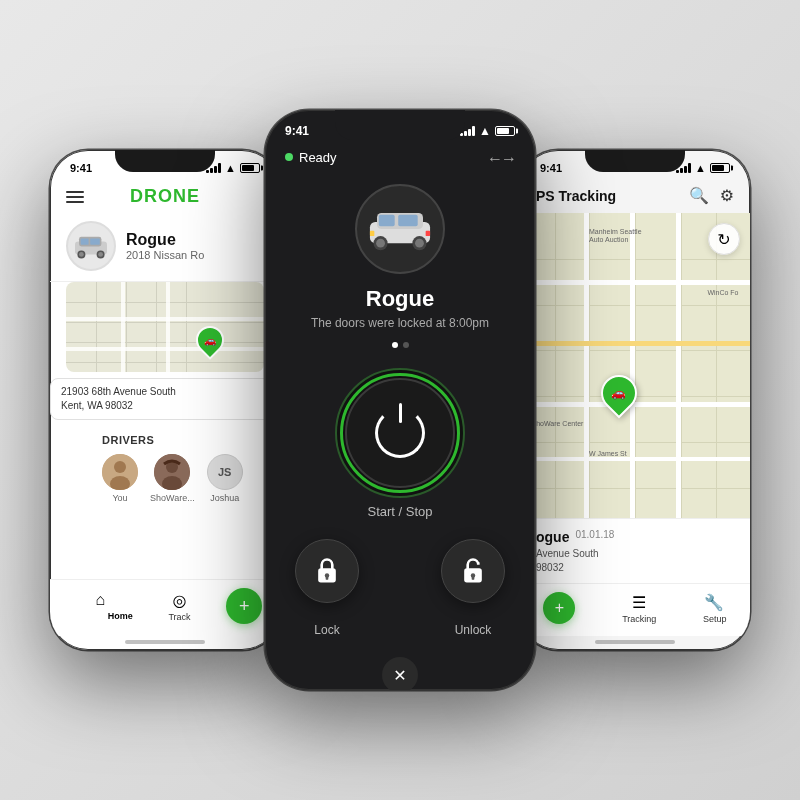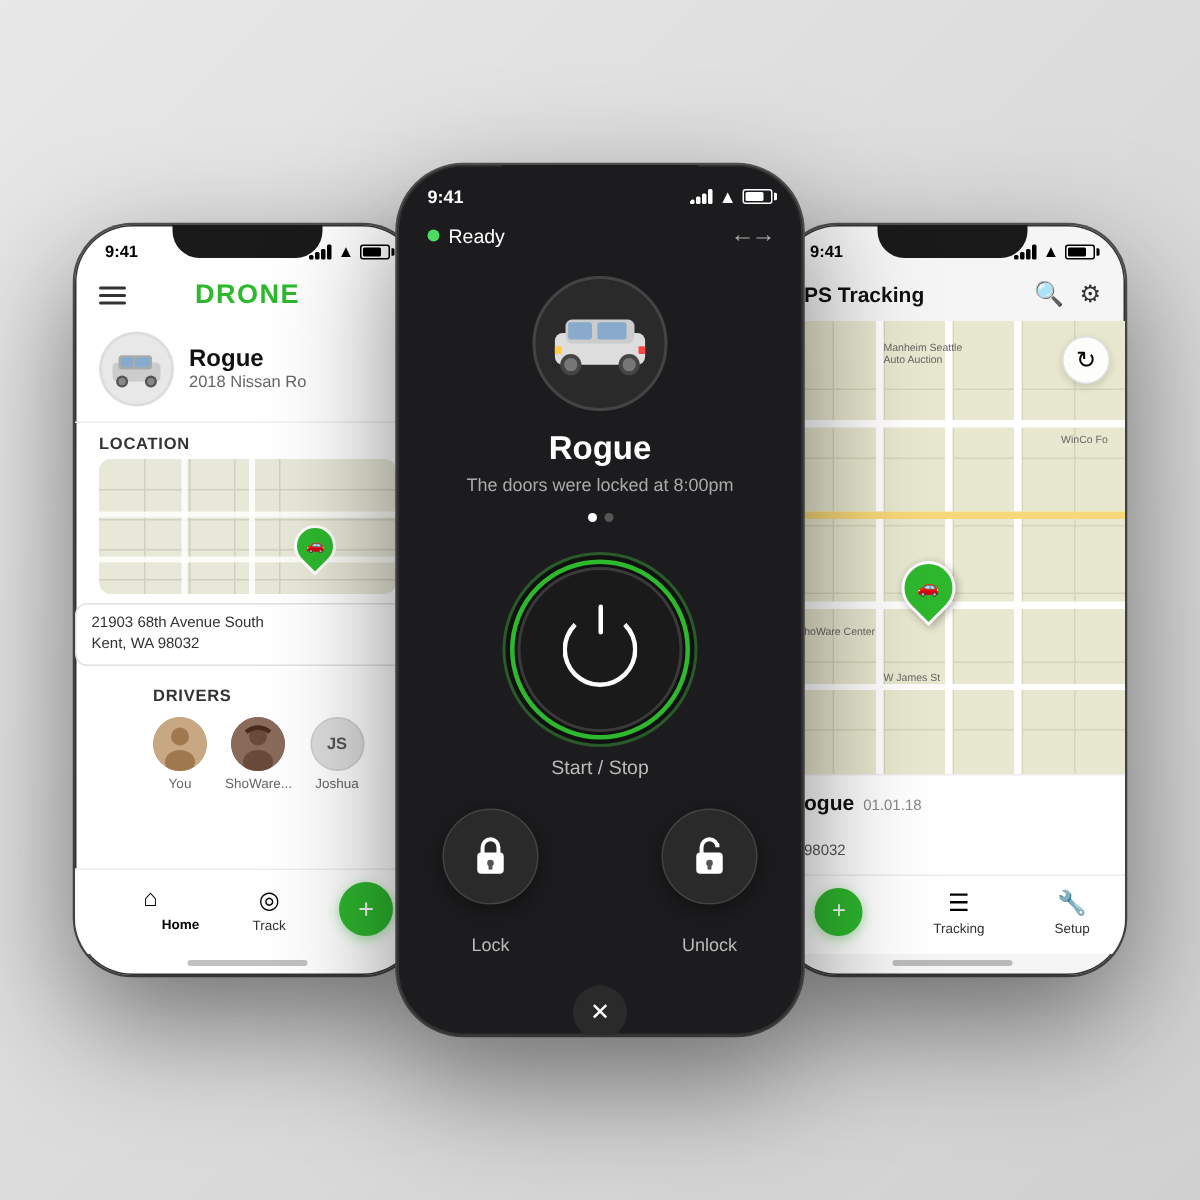--- a/index.html
+++ b/index.html
@@ -643,23 +643,23 @@
     }
 
     .right-info-card {
       background: #fff;
       padding: 10px 16px 8px;
       flex-shrink: 0;
       border-top: 1px solid #eee;
     }
     .right-info-row1 {
       display: flex;
-      align-items: flex-end;
+      align-items: flex-start;
       gap: 6px;
-      margin-bottom: 18px;
+      margin-bottom: 2px;
     }
     .right-info-name { font-size: 14px; font-weight: 700; color: #111; }
     .right-info-date { font-size: 10px; color: #888; }
     .right-info-address { font-size: 10px; color: #555; line-height: 1.4; }
 
     .bottom-nav-right {
       display: flex;
       justify-content: space-around;
       align-items: center;
       padding: 8px 0 12px;
@@ -736,21 +736,20 @@
             <circle cx="37" cy="28" r="5" fill="#555"></circle>
             <circle cx="37" cy="28" r="3" fill="#888"></circle>
           </svg>
         </div>
         <div class="left-car-info">
           <h3>Rogue</h3>
           <p>2018 Nissan Ro</p>
         </div>
       </div>
 
-      <div class="section-title">LOCATION</div>
 
       <div class="map-section">
         <div class="map-placeholder">
 
           <div class="map-grid-h" style="top:20px;"></div>
           <div class="map-grid-h" style="top:40px;"></div>
           <div class="map-grid-h" style="top:60px;"></div>
           <div class="map-grid-h" style="top:80px;"></div>
           <div class="map-grid-v" style="left:30px;"></div>
           <div class="map-grid-v" style="left:60px;"></div>
@@ -988,20 +987,21 @@
         </div>
 
         <button class="refresh-btn">↻</button>
       </div>
 
       <div class="right-info-card">
         <div class="right-info-row1">
           <span class="right-info-name">ogue</span>
           <span class="right-info-date">01.01.18</span>
         </div>
+        <div class="right-info-address">Avenue South</div>
         <div class="right-info-address">98032</div>
       </div>
 
       <div class="bottom-nav-right">
         <div class="fab-btn" style="width:32px;height:32px;font-size:16px;">+</div>
         <div class="nav-item">
           <span class="nav-icon">☰</span>
           <span class="nav-label">Tracking</span>
         </div>
         <div class="nav-item">

